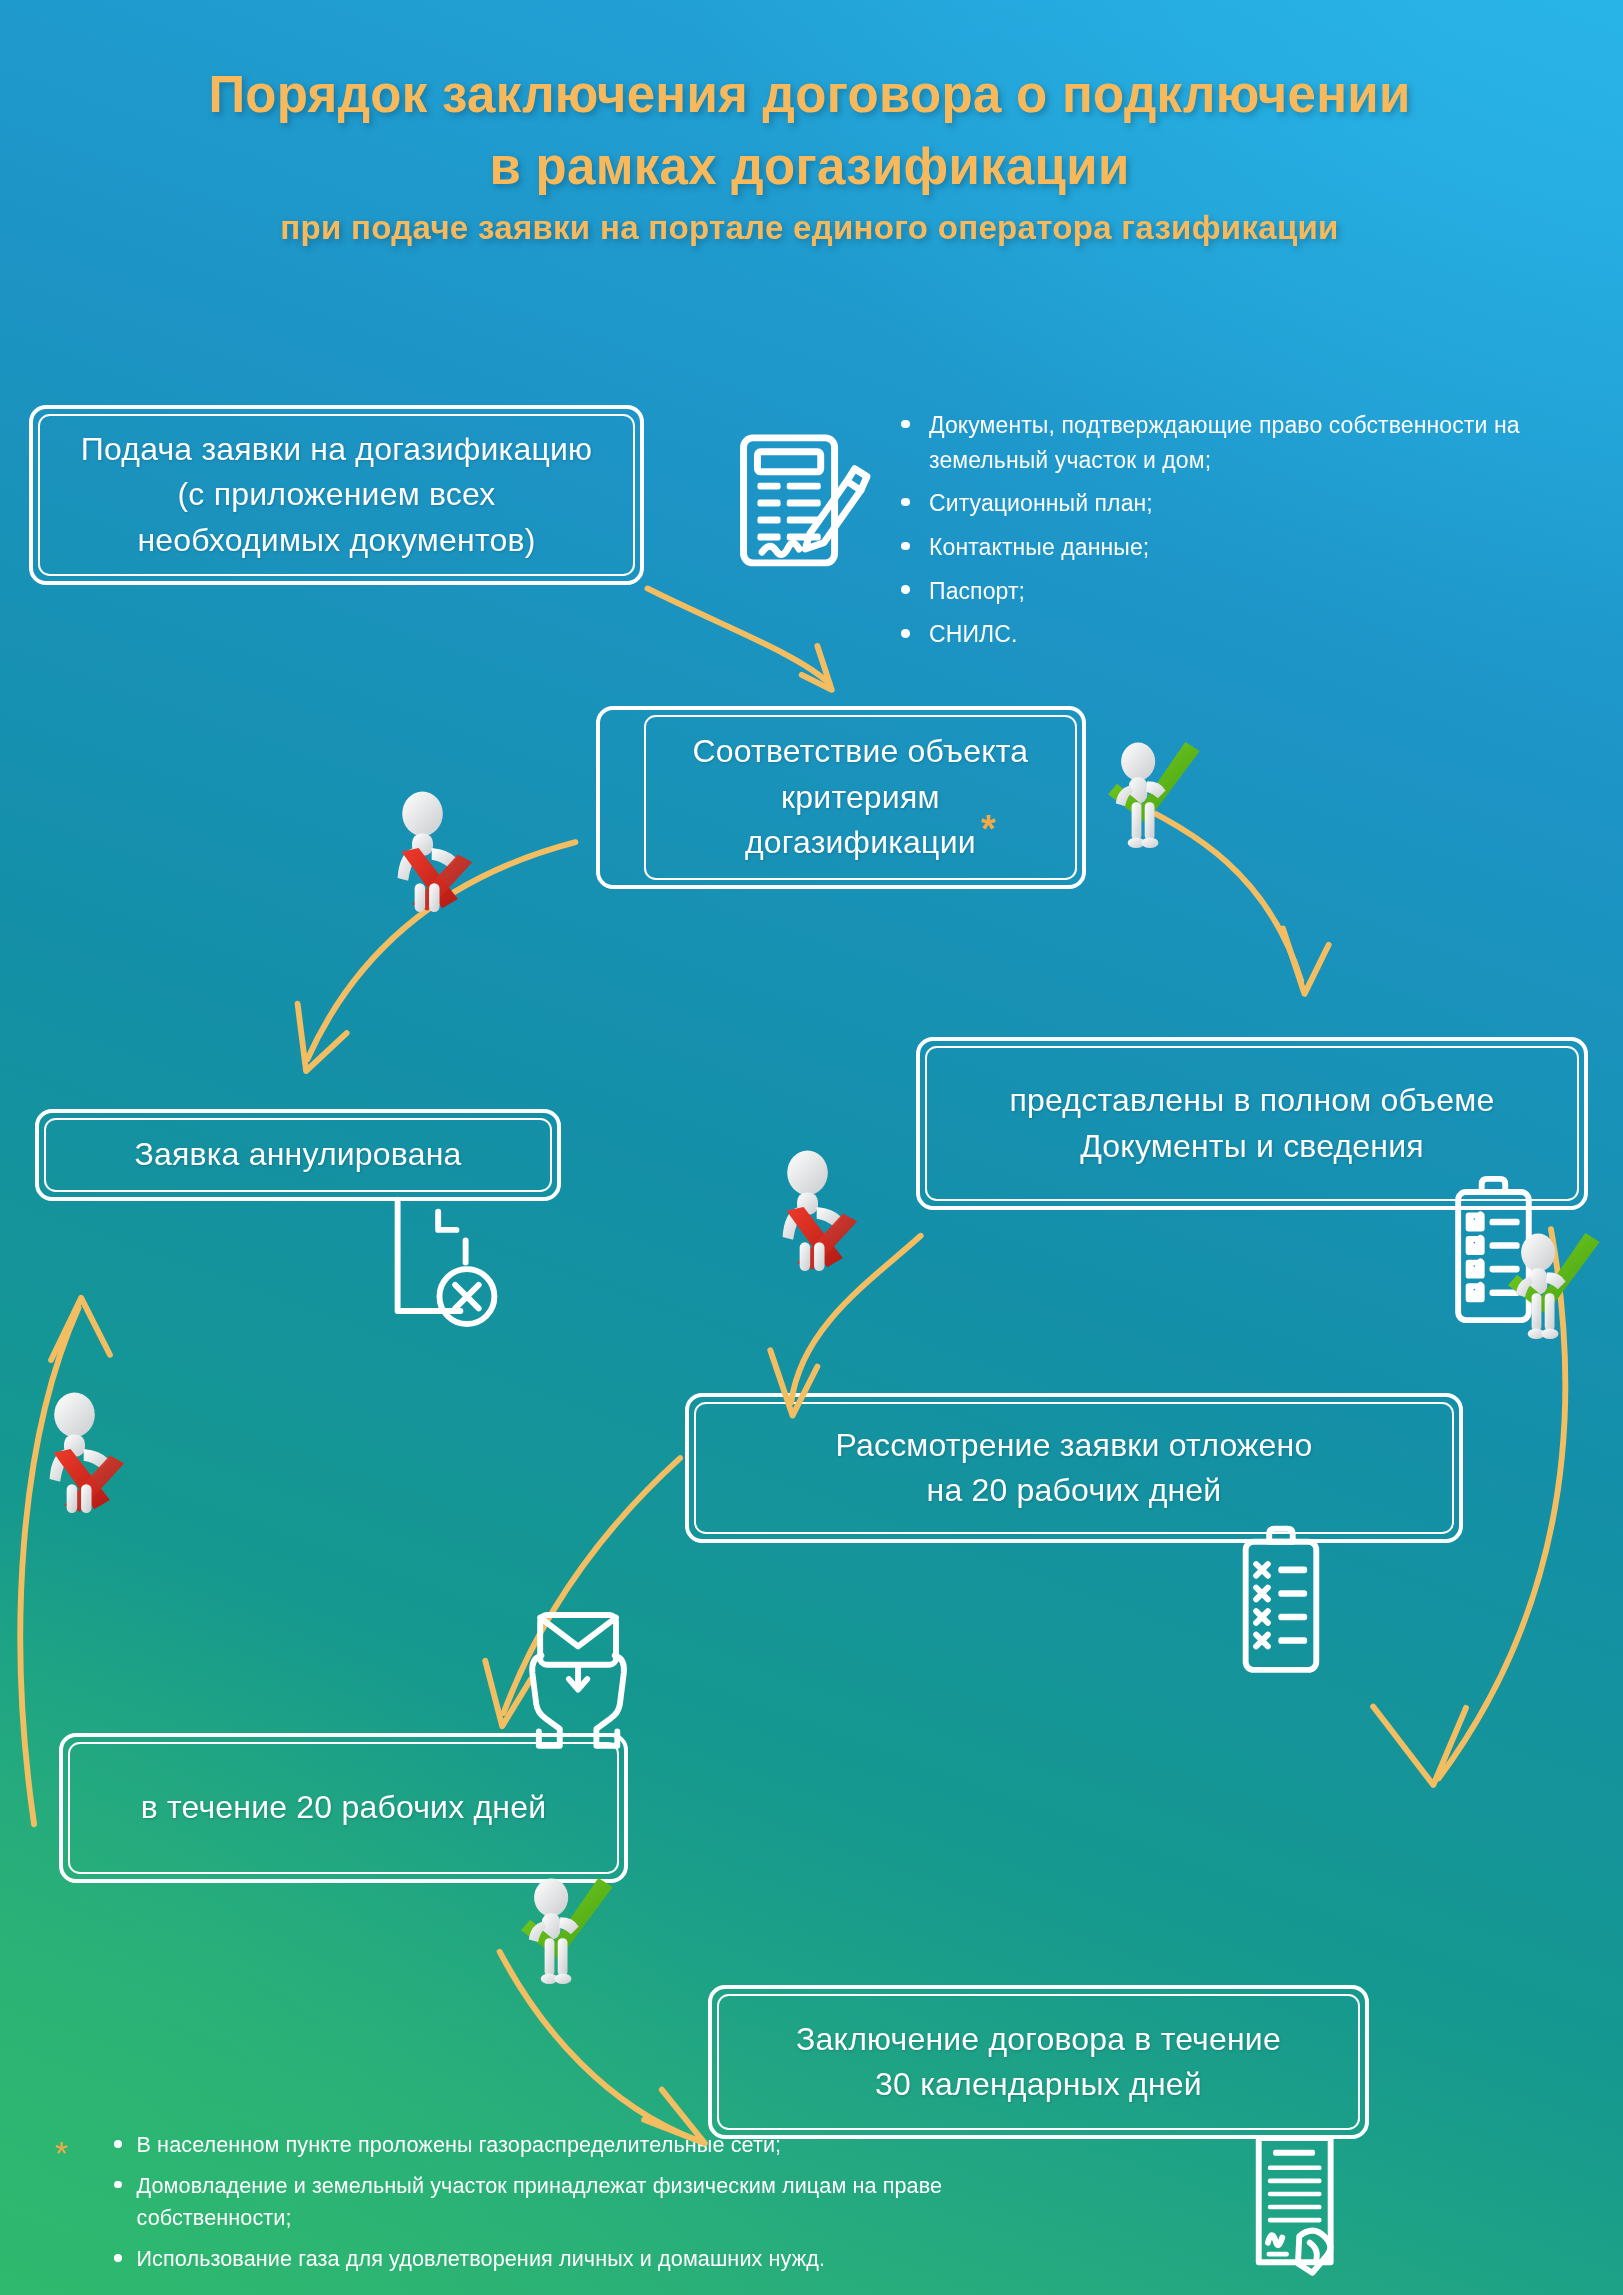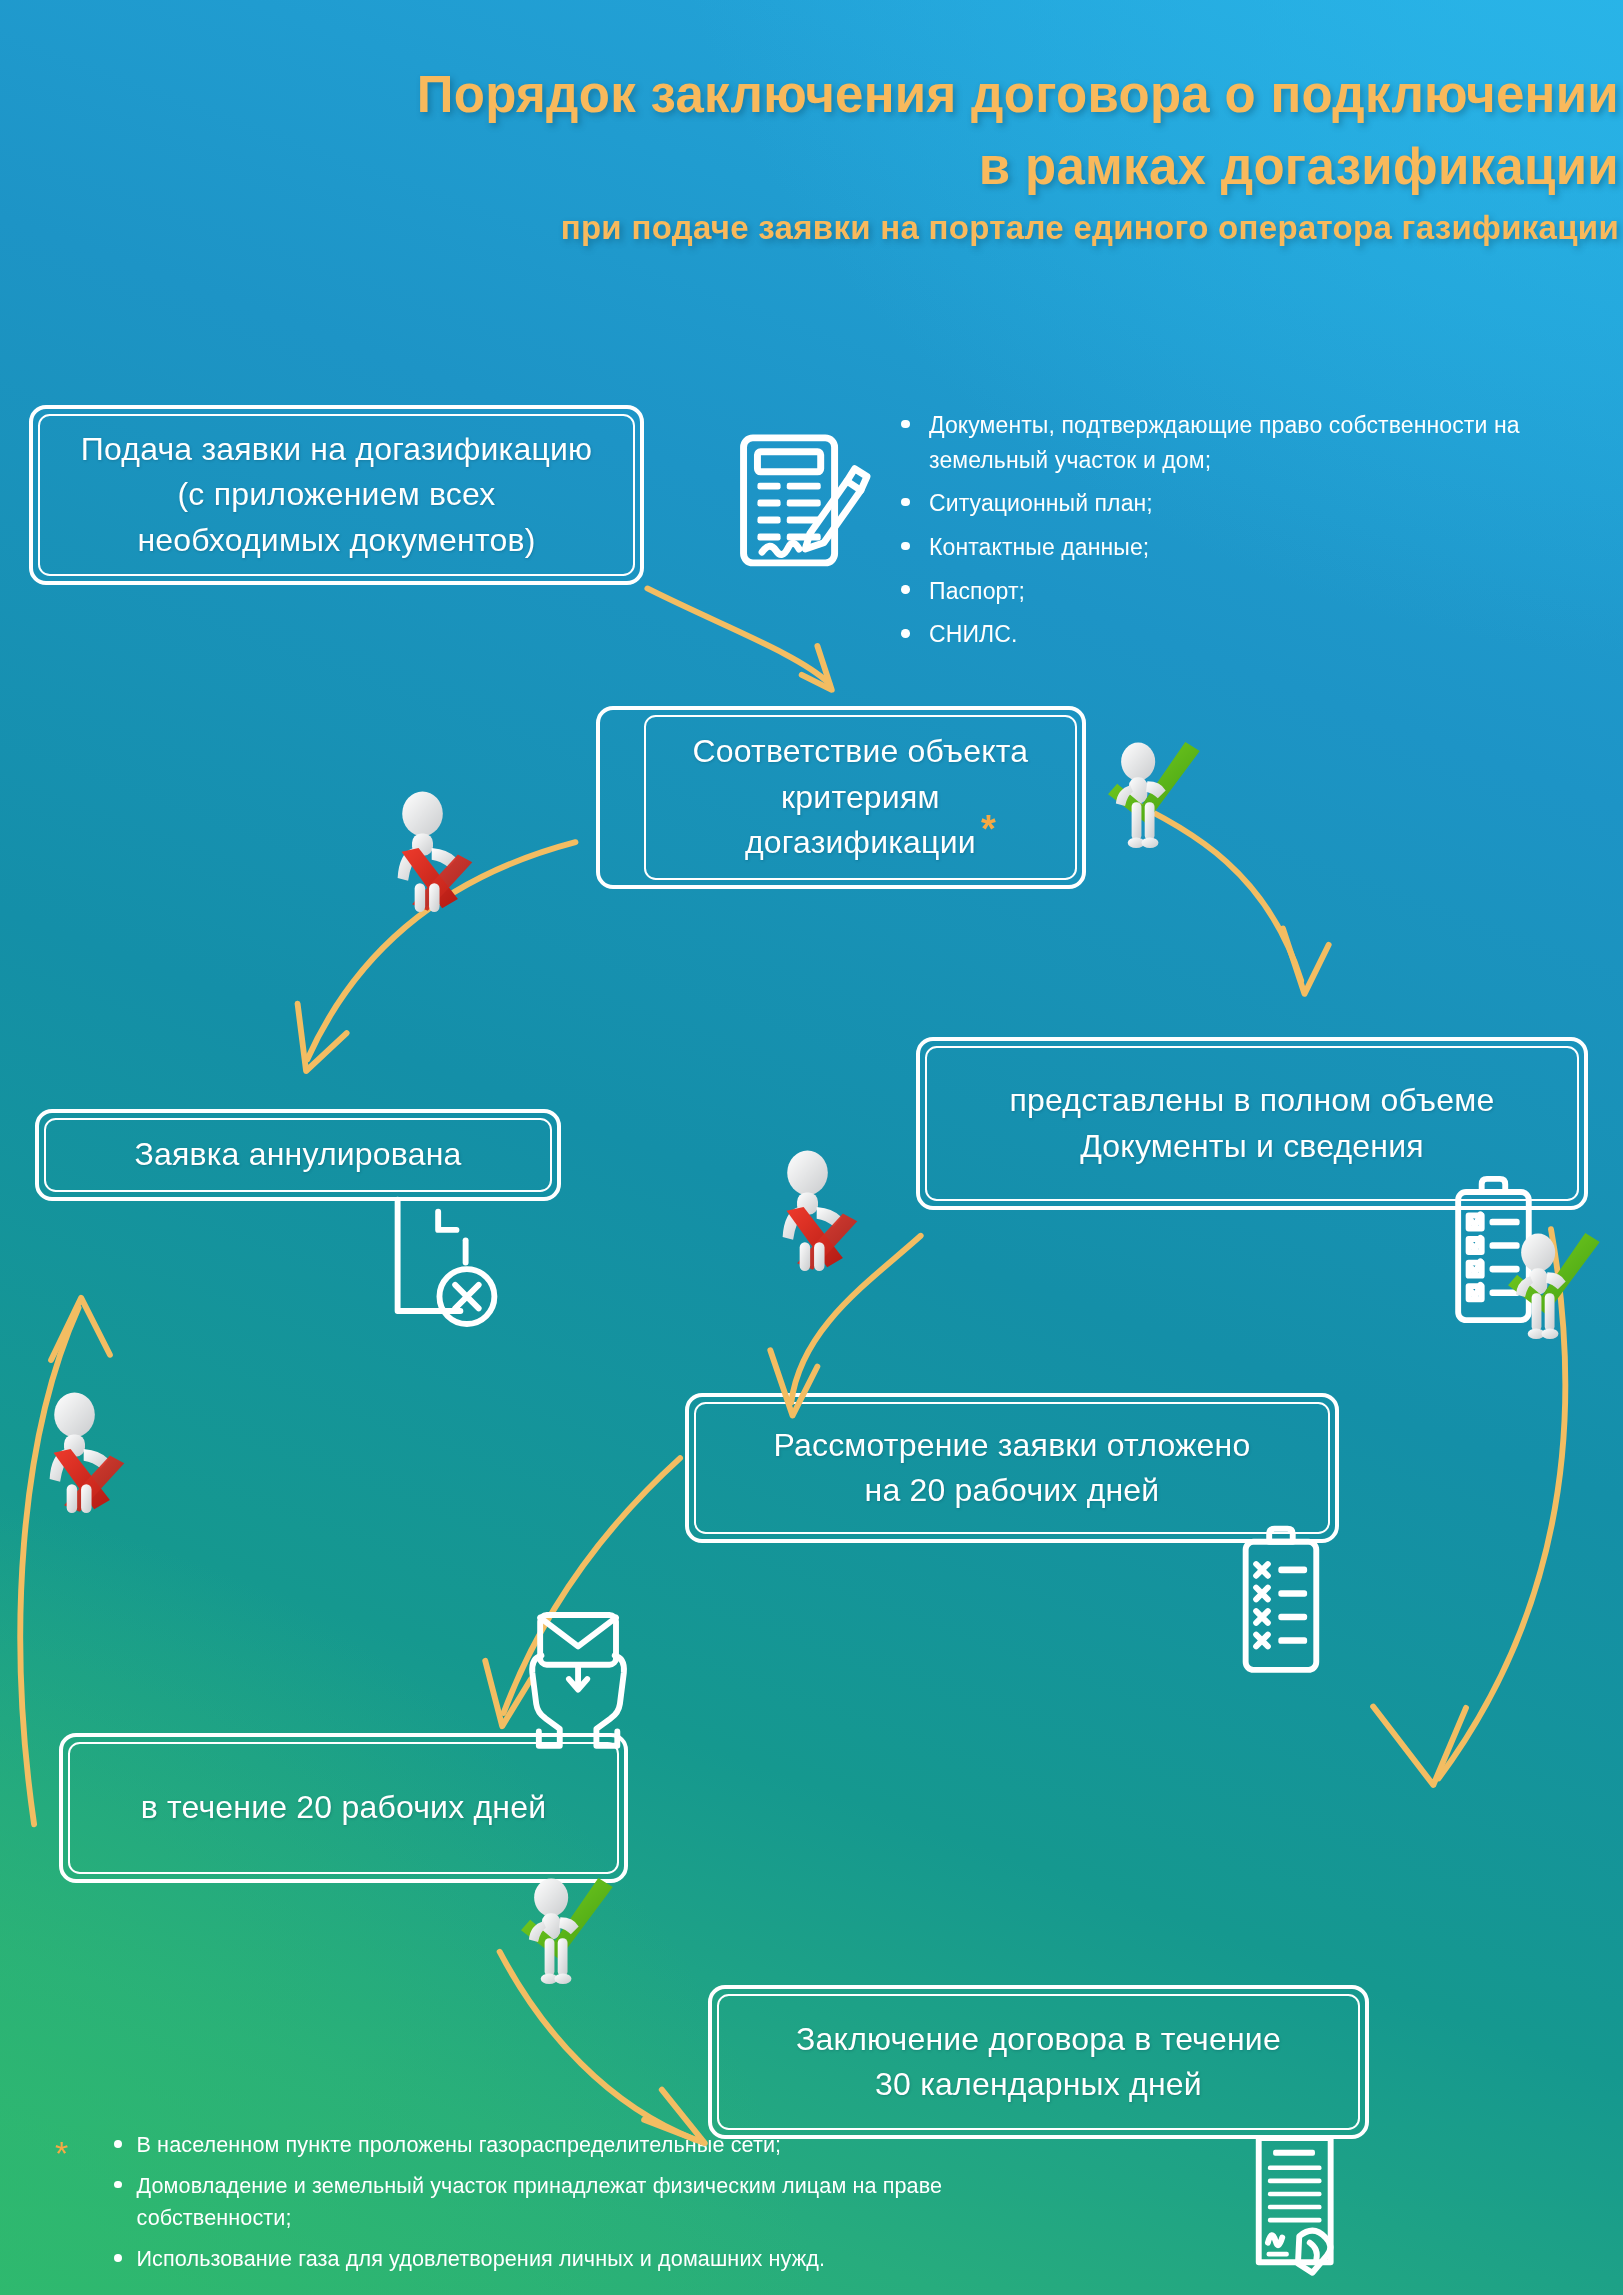--- a/index.html
+++ b/index.html
@@ -7,21 +7,21 @@
   #poster{
     position:relative;
     width:1623px;height:2295px;
     overflow:hidden;
     background:
       radial-gradient(ellipse 1700px 1439px at 105% -10%, #2ab8ea 0%, rgba(42,184,234,0) 62%),
       radial-gradient(ellipse 1570px 1504px at -12% 108%, #2fba6e 0%, rgba(47,186,110,0) 66%),
       linear-gradient(200deg, #25a9e0 0%, #1d94c6 28%, #148fa8 52%, #15988f 72%, #27ac7d 88%, #2eb56f 100%);
   }
   
-  .title-wrap{position:absolute;left:0;right:4px;top:65px;text-align:right;}
+  .title-wrap{position:absolute;left:0;right:4px;top:65px;text-align:center;}
   .t-line{
     color:#f8b95c;font-weight:bold;letter-spacing:0.3px;
     text-shadow:2.6px 3.3px 5.9px rgba(0,60,90,.35);
     line-height:1.18;
   }
   .t1{font-size:51px;}
   .t2{font-size:51px;margin-top:11.8px;}
   .t3{font-size:33px;margin-top:11.8px;}
 
   
@@ -40,21 +40,21 @@
     color:#ffffff;font-size:32px;line-height:1.42;
     font-weight:300;letter-spacing:0.2px;padding:0 14.4px;
     text-shadow:0.7px 1.3px 2.6px rgba(0,50,70,.25);
   }
   .box .txt span{display:block;}
 
   #box-apply{left:29px;top:405px;width:615px;height:180px;}
   #box-criteria{left:596px;top:706px;width:490px;height:183px;padding-left:44px;}
   #box-cancelled{left:35px;top:1109px;width:526px;height:92px;}
   #box-docs-full{left:916px;top:1037px;width:672px;height:173px;}
-  #box-postponed{left:685px;top:1393px;width:654px;height:150px;}
+  #box-postponed{left:685px;top:1393px;width:778px;height:150px;}
   #box-docs-20{left:59px;top:1733px;width:569px;height:150px;}
   #box-contract{left:708px;top:1985px;width:661px;height:154px;}
 
   
   #req-list{position:absolute;left:876px;top:392px;width:693px;}
   #req-list ul{list-style:none;margin:16px;padding:0;}
   #req-list li{
     position:relative;color:#ffffff;font-size:23px;font-weight:300;
     line-height:1.5;padding-left:37px;margin-bottom:9.2px;letter-spacing:0.1px;
   }

